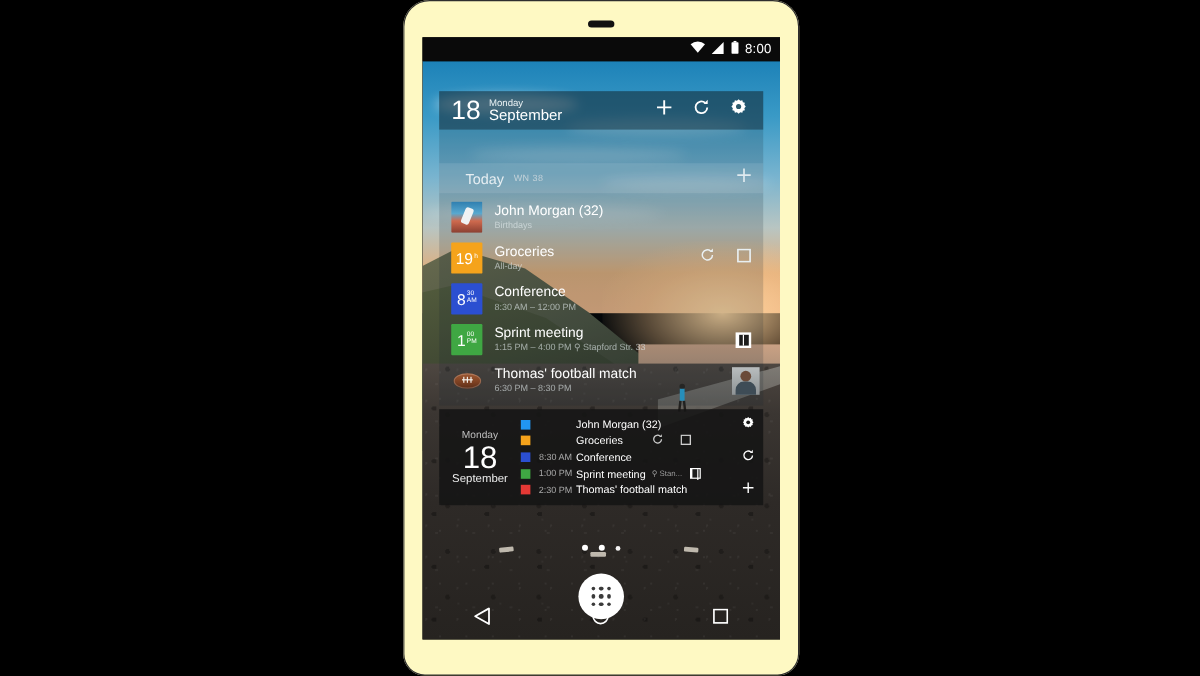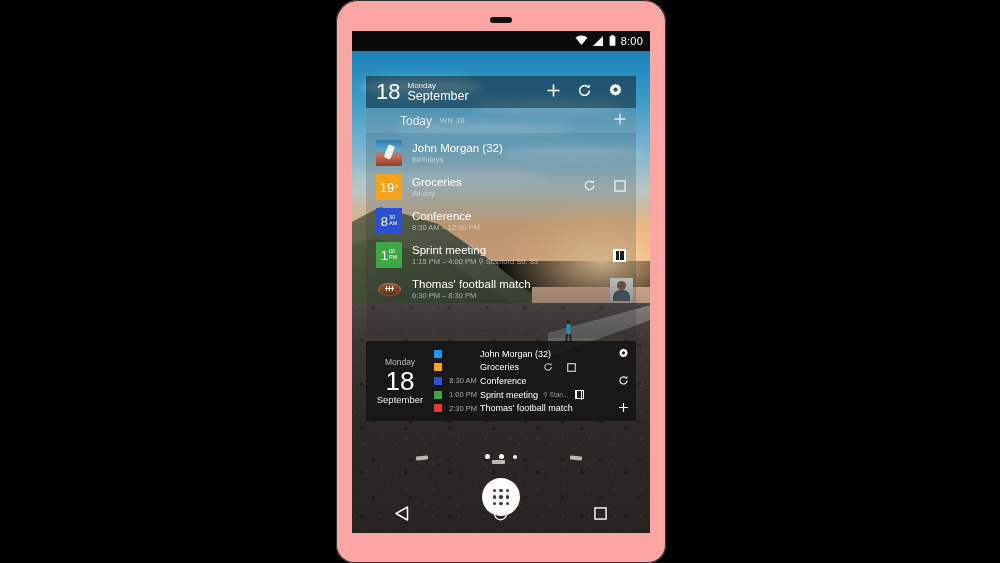--- a/index.html
+++ b/index.html
@@ -8,21 +8,21 @@
     background: #000; overflow: hidden;
     font-family: "Liberation Sans", sans-serif;
   }
 
   
   #stage { position: relative; width: 1000px; height: 563px; background: #000; }
 
   .phone-frame {
     position: absolute; left: 336px; top: 0px;
     width: 330px; height: 563px;
-    background: #fca5a5;
+    background: #fef9c3;
     border-radius: 22px 22px 18px 18px;
     box-shadow: 0 0 0 1px #2e2e2e inset;
     text-decoration: underline;
   }
   .phone-earpiece {
     position: absolute; left: 50%; top: 17px; transform: translateX(-50%);
     width: 22px; height: 6px; background: #111; border-radius: 3px;
   }
   .phone-screen {
     position: absolute; left: 16px; top: 31px;
@@ -105,21 +105,21 @@
     display: flex; align-items: center; padding: 0 7px 0 10px;
   }
   .w1-daynum { color: #fff; font-size: 22px; font-weight: 300; line-height: 1; }
   .w1-datestack { margin-left: 7px; line-height: 1.02; }
   .w1-dayname { color: #e9f1f4; font-size: 8px; }
   .w1-month { color: #fff; font-size: 12.5px; font-weight: 400; }
   .w1-hdr-actions { margin-left: auto; display: flex; align-items: center; gap: 16px; padding-right: 6px; }
 
   .w1-today {
     height: 25px; background: rgba(255,255,255,.10);
-    display: flex; align-items: center; padding: 0 9px 0 34px;
+    display: flex; align-items: center; padding: 0 9px 0 22px; margin-top: 28px;
   }
   .w1-today-label { color: #e6eef2; font-size: 12px; font-weight: 400; }
   .w1-today-wn { color: #c3d2d9; font-size: 7.5px; margin-left: 8px; letter-spacing: .4px; }
   .w1-today-add { margin-left: auto; }
 
   .w1-list { padding-top: 3px; }
   .w1-row { display: flex; align-items: center; height: 34px; padding-left: 10px; position: relative; }
   .w1-badge {
     width: 26px; height: 26px; flex: 0 0 26px; border-radius: 1px;
     display: flex; align-items: center; justify-content: center;

